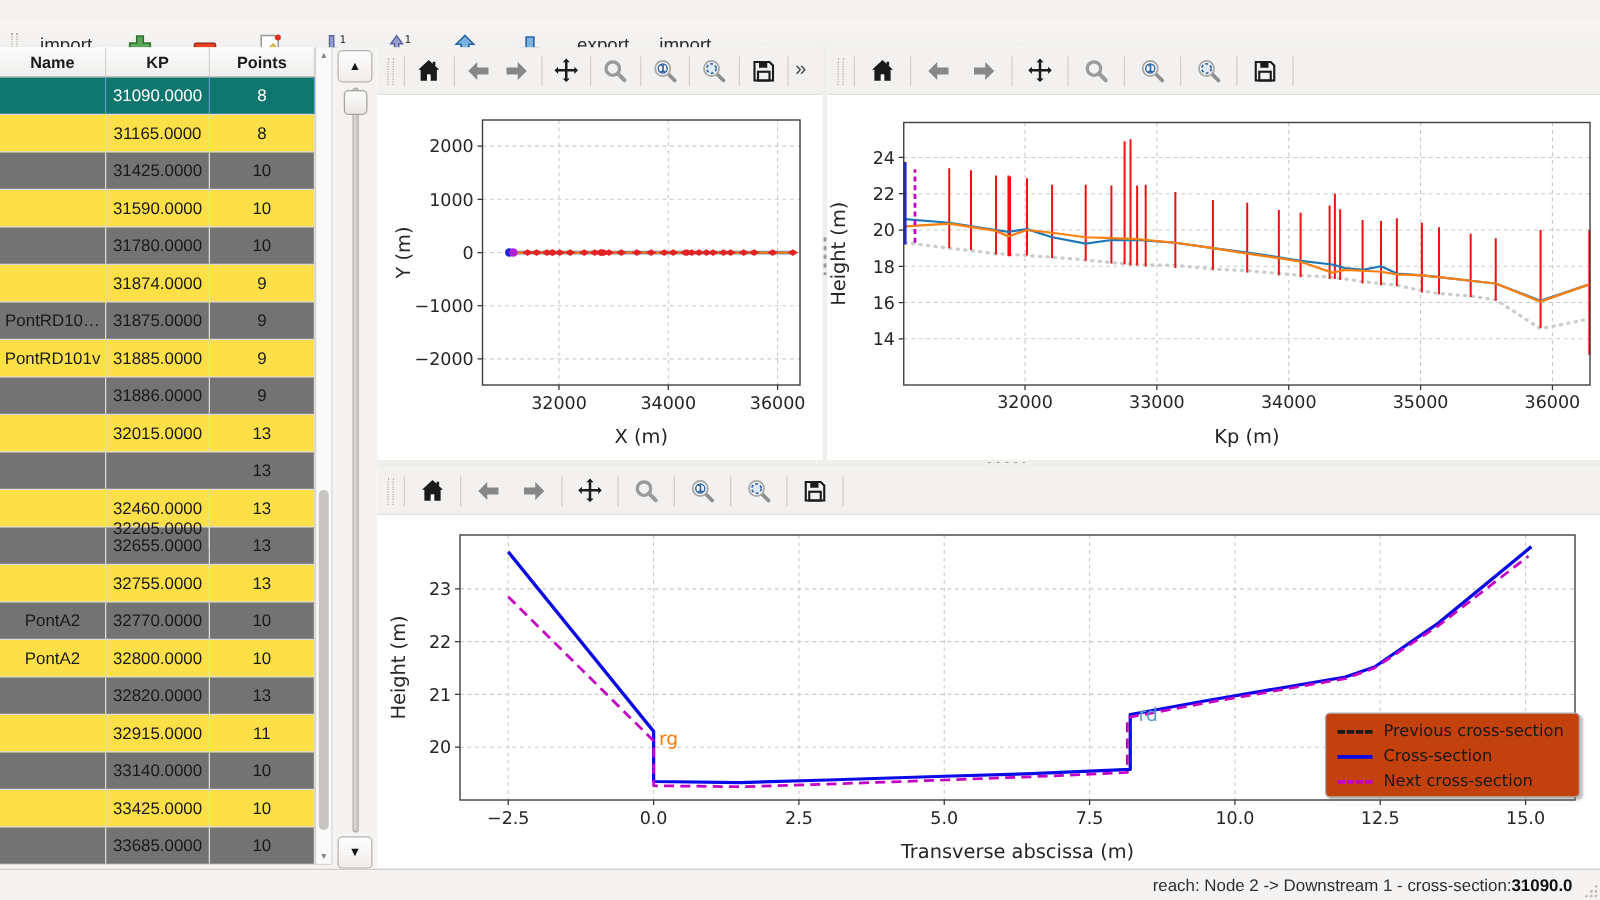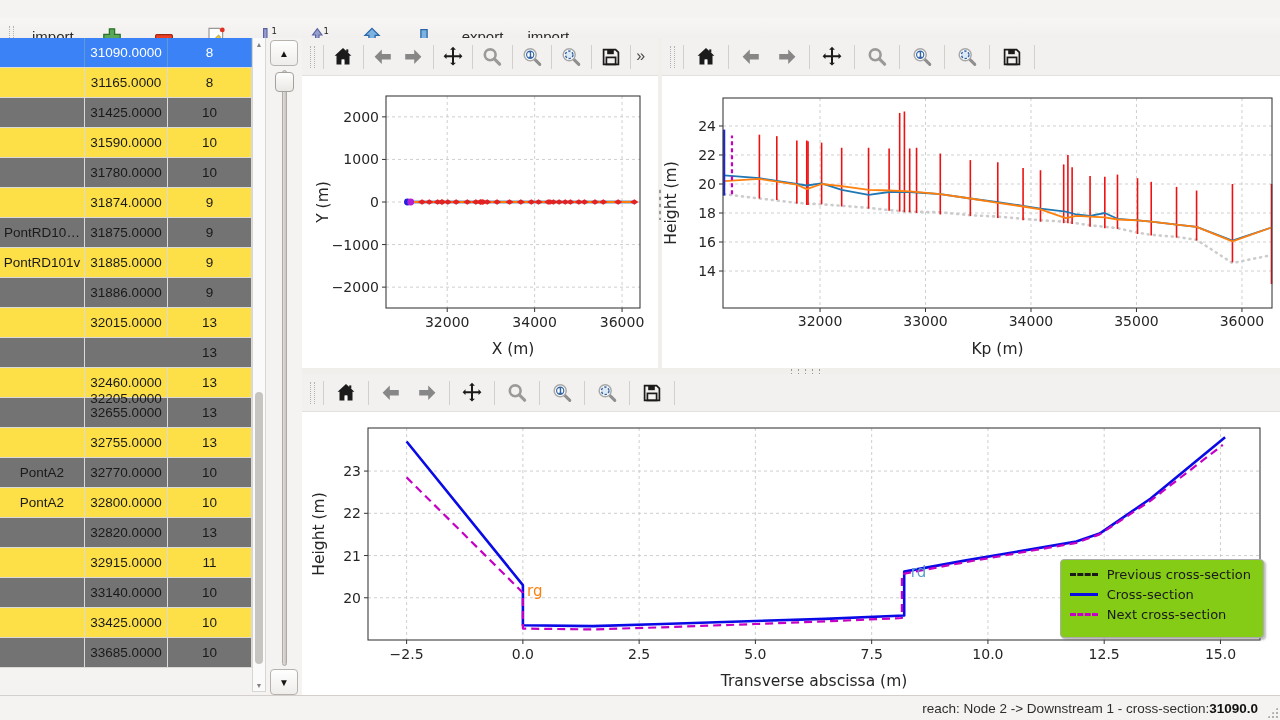--- a/index.html
+++ b/index.html
@@ -23,21 +23,21 @@
   #grid{position:absolute;left:0;top:0;width:252px;background:#fff;}
   .grid-header{display:flex;height:24px;background:linear-gradient(#fdfdfd,#eeedeb);
     border-bottom:1px solid #b2afac;font-weight:bold;box-sizing:border-box;}
   .gh-cell{display:flex;align-items:center;justify-content:center;border-right:1px solid #d6d4d1;
     box-sizing:border-box;height:100%;font-size:13px;}
   .grid-row{display:flex;height:30px;border-bottom:1px solid #dcdad7;box-sizing:border-box;}
   .gr-cell{display:flex;align-items:center;justify-content:center;border-right:1px solid #dcdad7;
     box-sizing:border-box;height:100%;font-size:13.5px;overflow:hidden;white-space:nowrap;}
   .row-even{background:#737373;}
   .row-odd{background:#fde047;}
-  .row-selected{background:#3b82f6;color:#ffffff;}
+  .row-selected{background:#0f766e;color:#ffffff;}
   .row-selected .gr-cell{border-right-color:#5e9bd4;}
   
   #vscroll{position:absolute;left:252px;top:0;width:14px;height:654px;box-sizing:border-box;
     background:#fbfafa;border:1px solid #d8d6d3;border-top:none;}
   .vs-btn{position:absolute;left:0;width:100%;height:12px;display:flex;align-items:center;
     justify-content:center;color:#84817e;font-size:7px;}
   #vs-thumb{position:absolute;left:2px;width:8px;border-radius:4px;background:#c7c5c2;top:354px;height:272px;}
   
   #nav-slider{position:absolute;left:268px;top:2px;width:32px;height:655px;}
   .ns-btn{position:absolute;left:2px;width:28px;height:26px;box-sizing:border-box;
@@ -60,23 +60,23 @@
   .overflow{margin-left:auto;color:#4a4a4a;font-size:16px;padding:0 8px 2px 0;}
   svg.figure{display:block;background:#fff;font-family:"DejaVu Sans",sans-serif;}
   
   #vsplit{position:absolute;left:658px;top:38px;width:4px;height:330px;background:#f1efec;}
   #vsplit::after{content:"";position:absolute;left:0;top:150px;width:4px;height:32px;
     background-image:radial-gradient(#9b9895 1px,transparent 1.3px);background-size:4px 7px;}
   #hsplit{position:absolute;left:302px;top:368px;width:978px;height:6px;background:#f1efec;}
   #hsplit::after{content:"";position:absolute;left:486px;top:0;width:32px;height:6px;
     background-image:radial-gradient(#9b9895 1px,transparent 1.3px);background-size:7px 4px;}
   
-  #legend{position:absolute;right:16px;bottom:57px;background:#84cc16;border:1px solid #ababab;
+  #legend{position:absolute;right:16px;bottom:57px;background:#c2410c;border:1px solid #ababab;
     border-radius:4px;box-shadow:2px 2px 2px rgba(110,110,110,.45);
-    padding:7px 12px 15px 9px;display:flex;flex-direction:column;gap:5px;
+    padding:7px 12px 4px 9px;display:flex;flex-direction:column;gap:5px;
     font-family:"DejaVu Sans",sans-serif;font-size:13px;color:#1a1a1a;}
   .lg-row{display:flex;align-items:center;gap:9px;}
   .lg-sample{width:28px;height:0;border-top-width:3px;flex:0 0 auto;}
   
   #statusbar{position:absolute;left:0;top:695px;width:1280px;height:25px;box-sizing:border-box;
     background:#f4f3f2;border-top:1px solid #d2cfcc;display:flex;align-items:center;
     justify-content:flex-end;padding-right:22px;font-size:13.5px;color:#2e2e2e;}
   #statusbar .sb-value{font-weight:bold;color:#111;}
   #statusbar .corner-grip{position:absolute;right:2px;bottom:2px;width:11px;height:11px;
     background-image:radial-gradient(#b1aeab 1px,transparent 1.2px);background-size:4px 4px;
@@ -128,20 +128,25 @@
       <svg viewBox="0 0 24 24">
         <path d="M12 20.6l-7-7h3.9v-9h6.2v9H19z" fill="#7db3e2" stroke="#2a66a5" stroke-width="1.3"></path>
       </svg>
     </div>
     <div class="tt-btn">export</div>
     <div class="tt-btn">import</div>
   </div>
 
 <div id="left-panel">
   <div id="grid">
+    <div class="grid-header" id="grid-header">
+        <div class="gh-cell" style="width: 85px;">Name</div>
+        <div class="gh-cell" style="width: 83px;">KP</div>
+        <div class="gh-cell" style="width: 84px;">Points</div>
+      </div>
     <div id="grid-body">
         <div class="grid-row row-selected">
           <div class="gr-cell" style="width: 85px;"></div>
           <div class="gr-cell" style="width: 83px;">31090.0000</div>
           <div class="gr-cell" style="width: 84px;">8</div>
         </div>
         <div class="grid-row row-odd">
           <div class="gr-cell" style="width: 85px;"></div>
           <div class="gr-cell" style="width: 83px;">31165.0000</div>
           <div class="gr-cell" style="width: 84px;">8</div>

